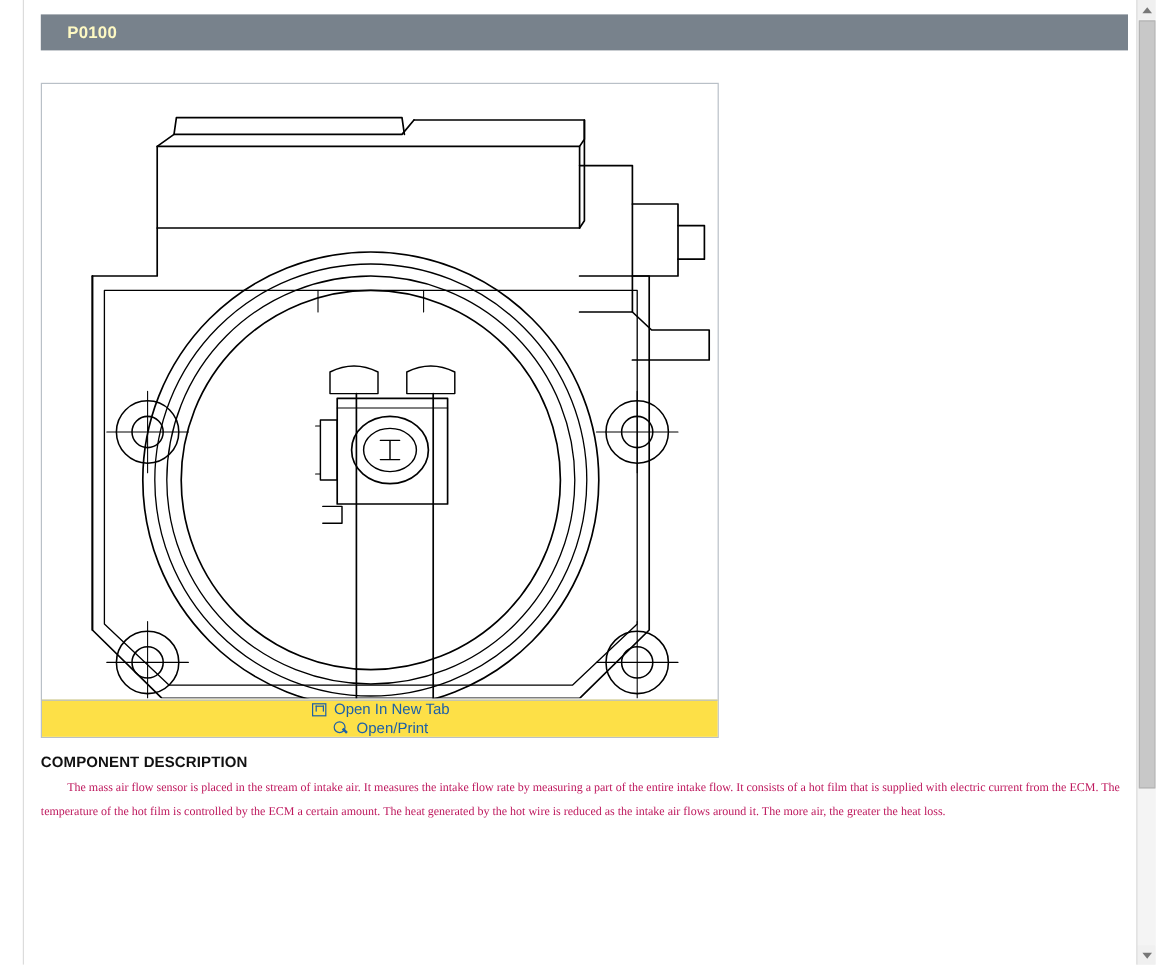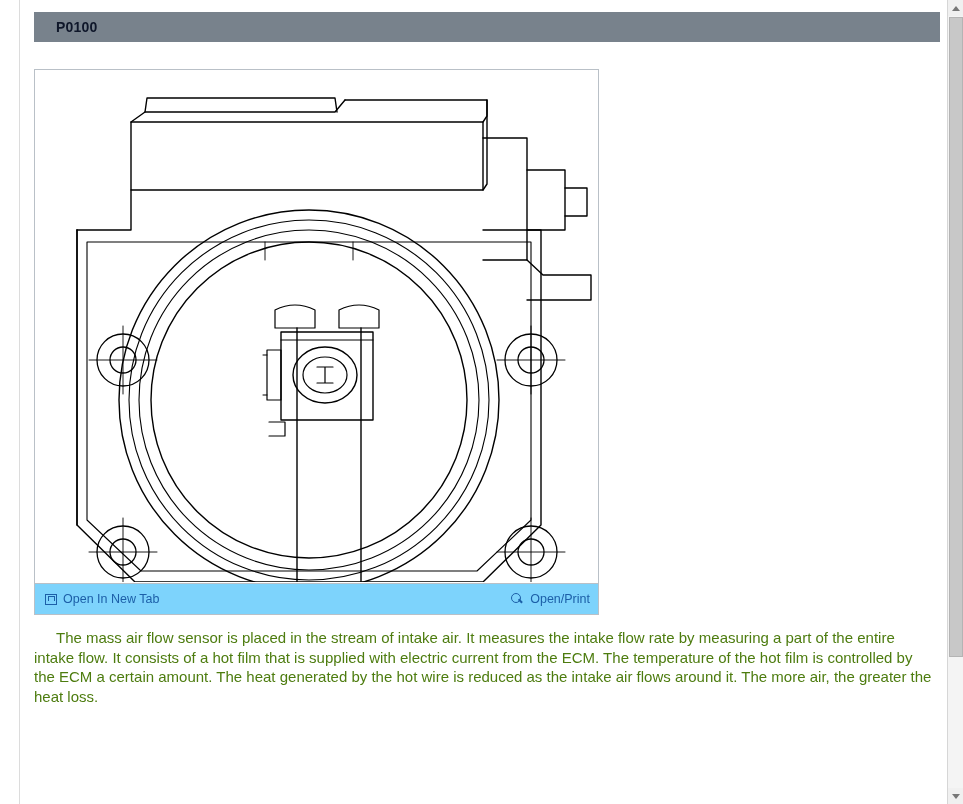--- a/index.html
+++ b/index.html
@@ -40,21 +40,21 @@
     left: 13px;
     top: 12px;
     width: 906px;
     height: 30px;
     background: #78828c;
     display: flex;
     align-items: center;
     padding-left: 22px;
   }
   .header-bar .title {
-    color: #0f172a;
+    color: #fef9c3;
     font-size: 14px;
     font-weight: bold;
     letter-spacing: 0.2px;
   }
   
   .figure-panel {
     position: absolute;
     left: 13px;
     top: 69px;
     width: 565px;
@@ -68,26 +68,27 @@
     width: 563px;
     height: 512px;
     overflow: hidden;
   }
   .figure-toolbar {
     position: absolute;
     left: 0;
     bottom: 0;
     width: 563px;
     height: 31px;
-    background: #7dd3fc;
+    background: #fde047;
     border-top: 1px solid #b9c0c7;
     display: flex;
     align-items: center;
     justify-content: space-between;
     padding: 0 8px 0 10px;
+    flex-direction: column;
   }
   .tool-link {
     display: flex;
     align-items: center;
     gap: 6px;
     color: #1c5fa8;
     font-size: 12.5px;
     cursor: pointer;
     text-decoration: none;
   }
@@ -134,26 +135,27 @@
     width: 900px;
   }
   .section-heading {
     font-size: 12.5px;
     font-weight: bold;
     color: #111111;
     margin: 0 0 5px 0;
     letter-spacing: 0.1px;
   }
   .para {
-    font-size: 15px;
-    color: #4d7c0f;
+    font-size: 10px;
+    color: #be185d;
     line-height: 19.5px;
     margin: 0 0 2px 0;
     text-indent: 22px;
     text-align: left;
+    font-family: Liberation Serif, serif;
   }
   
   .scrollbar {
     position: absolute;
     right: 0;
     top: 0;
     width: 16px;
     height: 804px;
     background: #f0f0f0;
     border-left: 1px solid #d6d6d6;
@@ -282,20 +284,21 @@
           <span>Open In New Tab</span>
         </a>
         <a class="tool-link">
           <span class="icon-zoom"></span>
           <span>Open/Print</span>
         </a>
       </div>
     </div>
 
     <div class="body-text">
+      <div class="section-heading">COMPONENT DESCRIPTION</div>
       <p class="para">The mass air flow sensor is placed in the stream of intake air. It measures the intake flow rate by measuring a part of the entire intake flow. It consists of a hot film that is supplied with electric current from the ECM. The temperature of the hot film is controlled by the ECM a certain amount. The heat generated by the hot wire is reduced as the intake air flows around it. The more air, the greater the heat loss.</p>
     </div>
 
   </div>
 
   <div class="scrollbar">
     <div class="sb-track"></div>
     <div class="sb-arrow top">
       <span class="tri-up"></span>
     </div>

